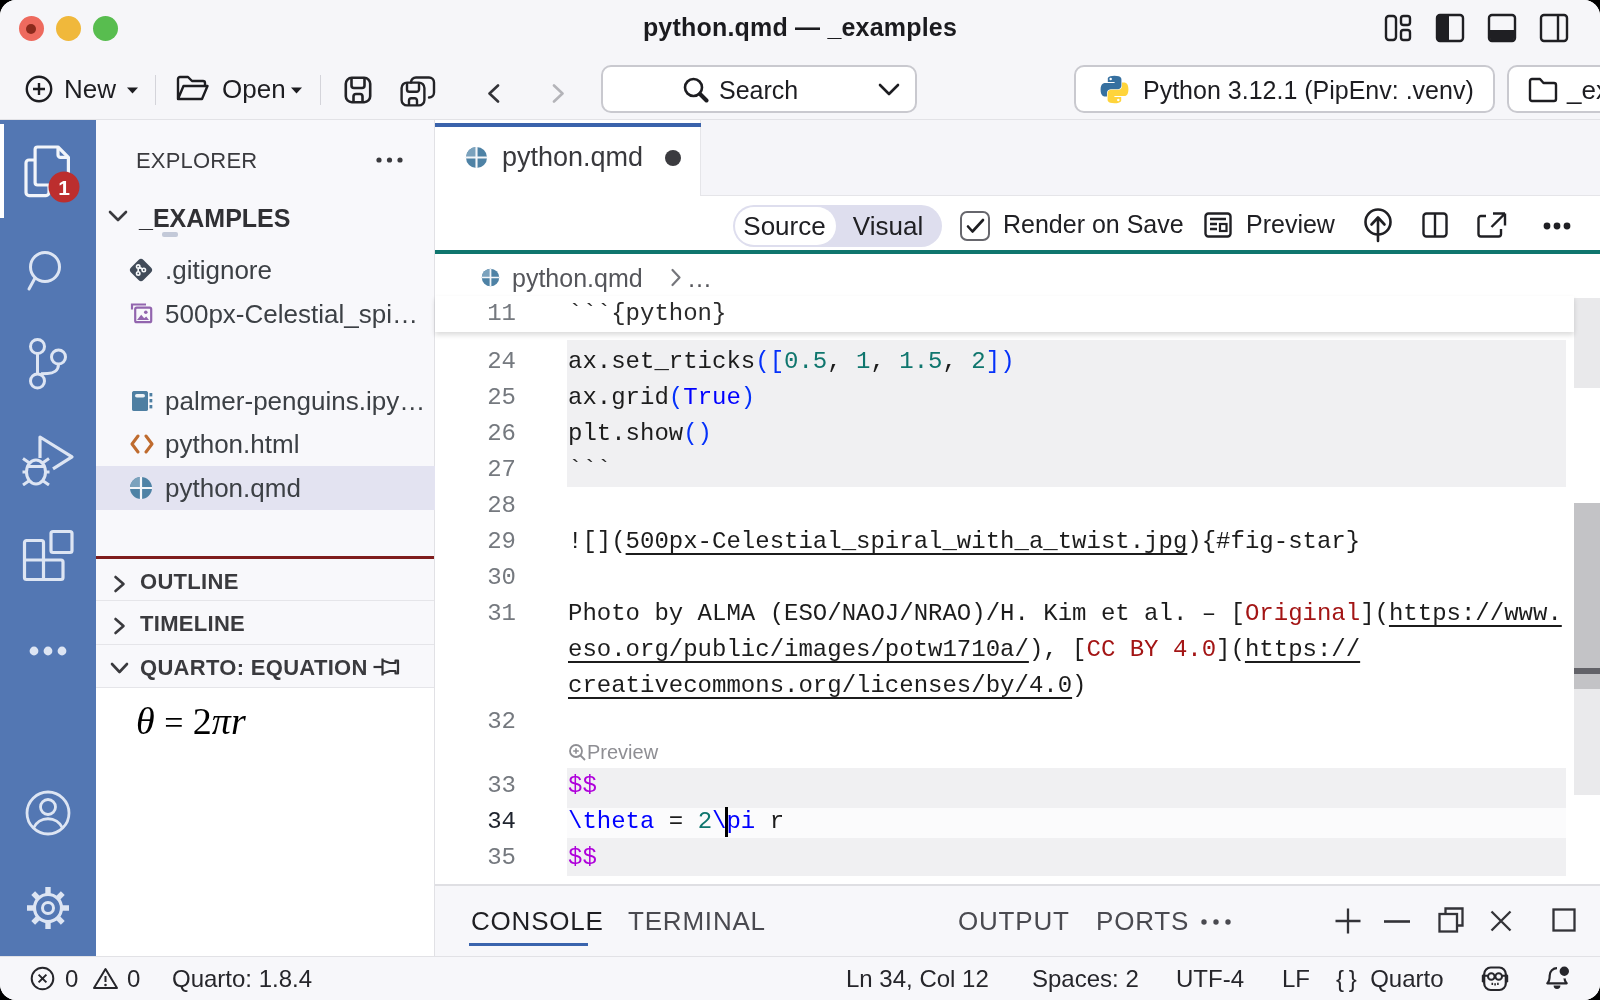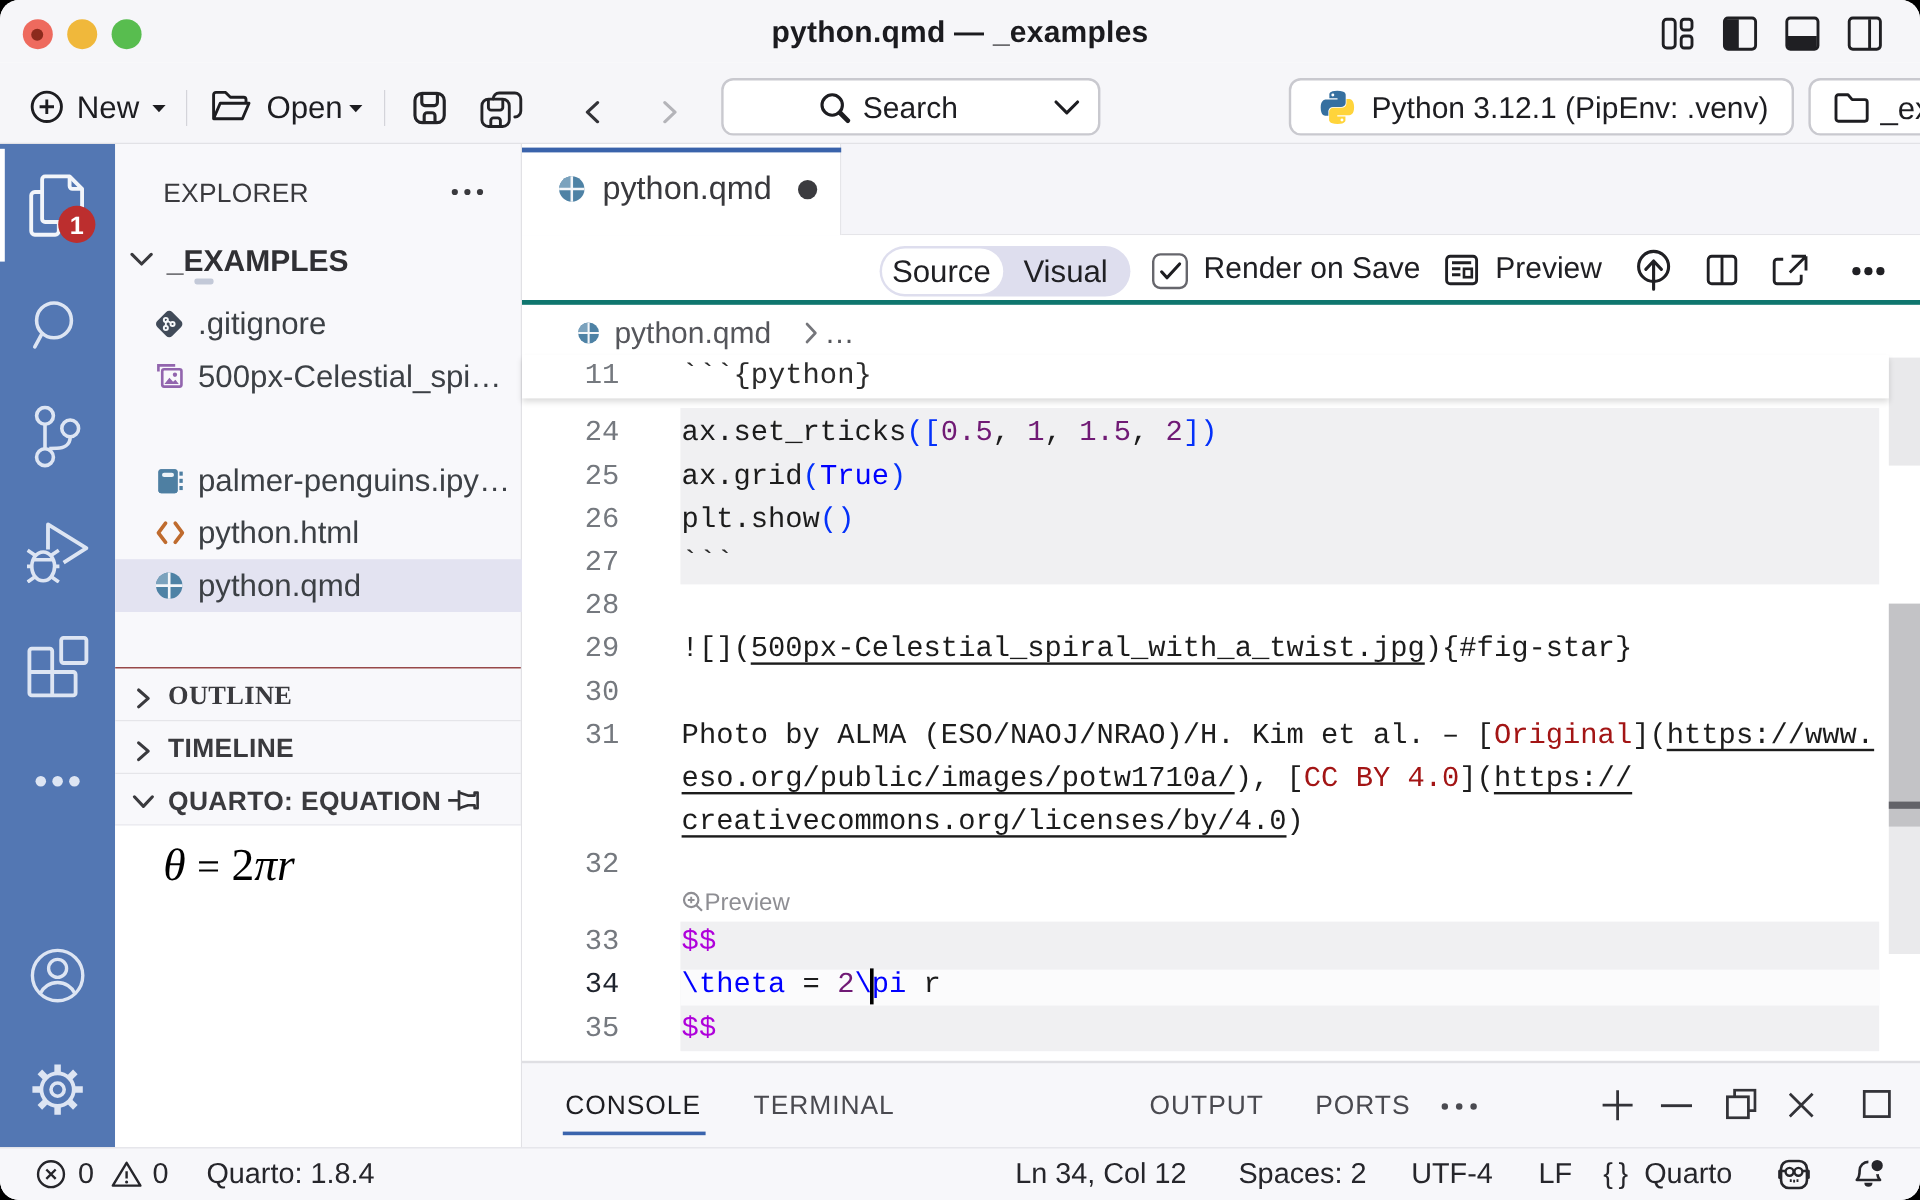--- a/index.html
+++ b/index.html
@@ -40,29 +40,29 @@
                border-bottom:4px solid #0f766e; }
   #breadcrumb { left:435px; top:255px; width:1165px; height:41px; background:#fff; }
   #code { left:435px; top:296px; width:1165px; height:588px; background:#fff;
           font-family:"Liberation Mono", monospace; font-size:24px; }
   .cline { position:absolute; left:0; width:1165px; height:36px; line-height:36px; white-space:pre; }
   .lnum { position:absolute; width:81px; text-align:right; color:#75797f; height:36px; line-height:36px;}
   .ct { position:absolute; left:133px; }
   .blk { color:#1c1c1c; }
   .blue { color:#0431fa; }
   .kw { color:#0000ff; }
-  .grn { color:#701a75; }
+  .grn { color:#0f766e; }
   .pur { color:#af00db; }
   .red { color:#a31515; }
   .gry { color:#2b2b2b; }
   .und { text-decoration:underline; text-underline-offset:5px; text-decoration-thickness:2px; }
   
   #panel { left:435px; top:884px; width:1165px; height:72px; background:#f7f7fa;
            border-top:2px solid #dfdfe3; }
-  .ptab { position:absolute; top:0; height:70px; line-height:70px; font-size:22px;
+  .ptab { position:absolute; top:0; height:70px; line-height:70px; font-size:26px;
           letter-spacing:0.8px; color:#4a4a50; }
   
   #statusbar { left:0; top:956px; width:1600px; height:44px; background:#f7f7fa;
                border-top:1px solid #e2e2e6; }
   .stitem { position:absolute; top:0; height:43px; line-height:43px; font-size:24px; color:#26262b; }
 </style>
 </head>
 <body>
 <div id="win">
 
@@ -285,21 +285,21 @@
     <div class="abs filerow" style="top:345.5px; background:#e3e3f1;">
       <svg class="ficon" width="24" height="24" viewBox="0 0 24 24">
         <circle cx="12" cy="12" r="11" fill="#4e82a5"></circle>
         <path d="M12 12 H1 A 11 11 0 0 1 12 1 z" fill="#7ba2bd"></path>
         <path d="M12 1 v22 M1 12 h22" stroke="#f4f6f9" stroke-width="2.2" fill="none"></path>
       </svg>
       <div class="fname">python.qmd</div>
     </div>
   </div>
   <div id="sections" class="abs" style="left:96px; top:556px; width:338px; height:400px;">
-    <div class="abs" style="left:0; top:0; width:338px; height:44px; border-top:1px solid #7f1d1d;font-family:Liberation Serif, serif;">
+    <div class="abs" style="left:0; top:0; width:338px; height:44px; border-top:3px solid #7f1d1d;">
       <svg class="abs" style="left:17px; top:16px;" width="13" height="18" viewBox="0 0 13 18">
         <path d="M2.5 2 l8 7 l-8 7" stroke="#3a3a3e" stroke-width="2.6" fill="none" stroke-linecap="round" stroke-linejoin="round"></path>
       </svg>
       <div class="abs sechead" style="left:44px; top:10px;">OUTLINE</div>
     </div>
     <div class="abs" style="left:0; top:44px; width:338px; height:44px; border-top:1px solid #e5e5e9;">
       <svg class="abs" style="left:17px; top:16px;" width="13" height="18" viewBox="0 0 13 18">
         <path d="M2.5 2 l8 7 l-8 7" stroke="#3a3a3e" stroke-width="2.6" fill="none" stroke-linecap="round" stroke-linejoin="round"></path>
       </svg>
       <div class="abs sechead" style="left:44px; top:10px;">TIMELINE</div>

